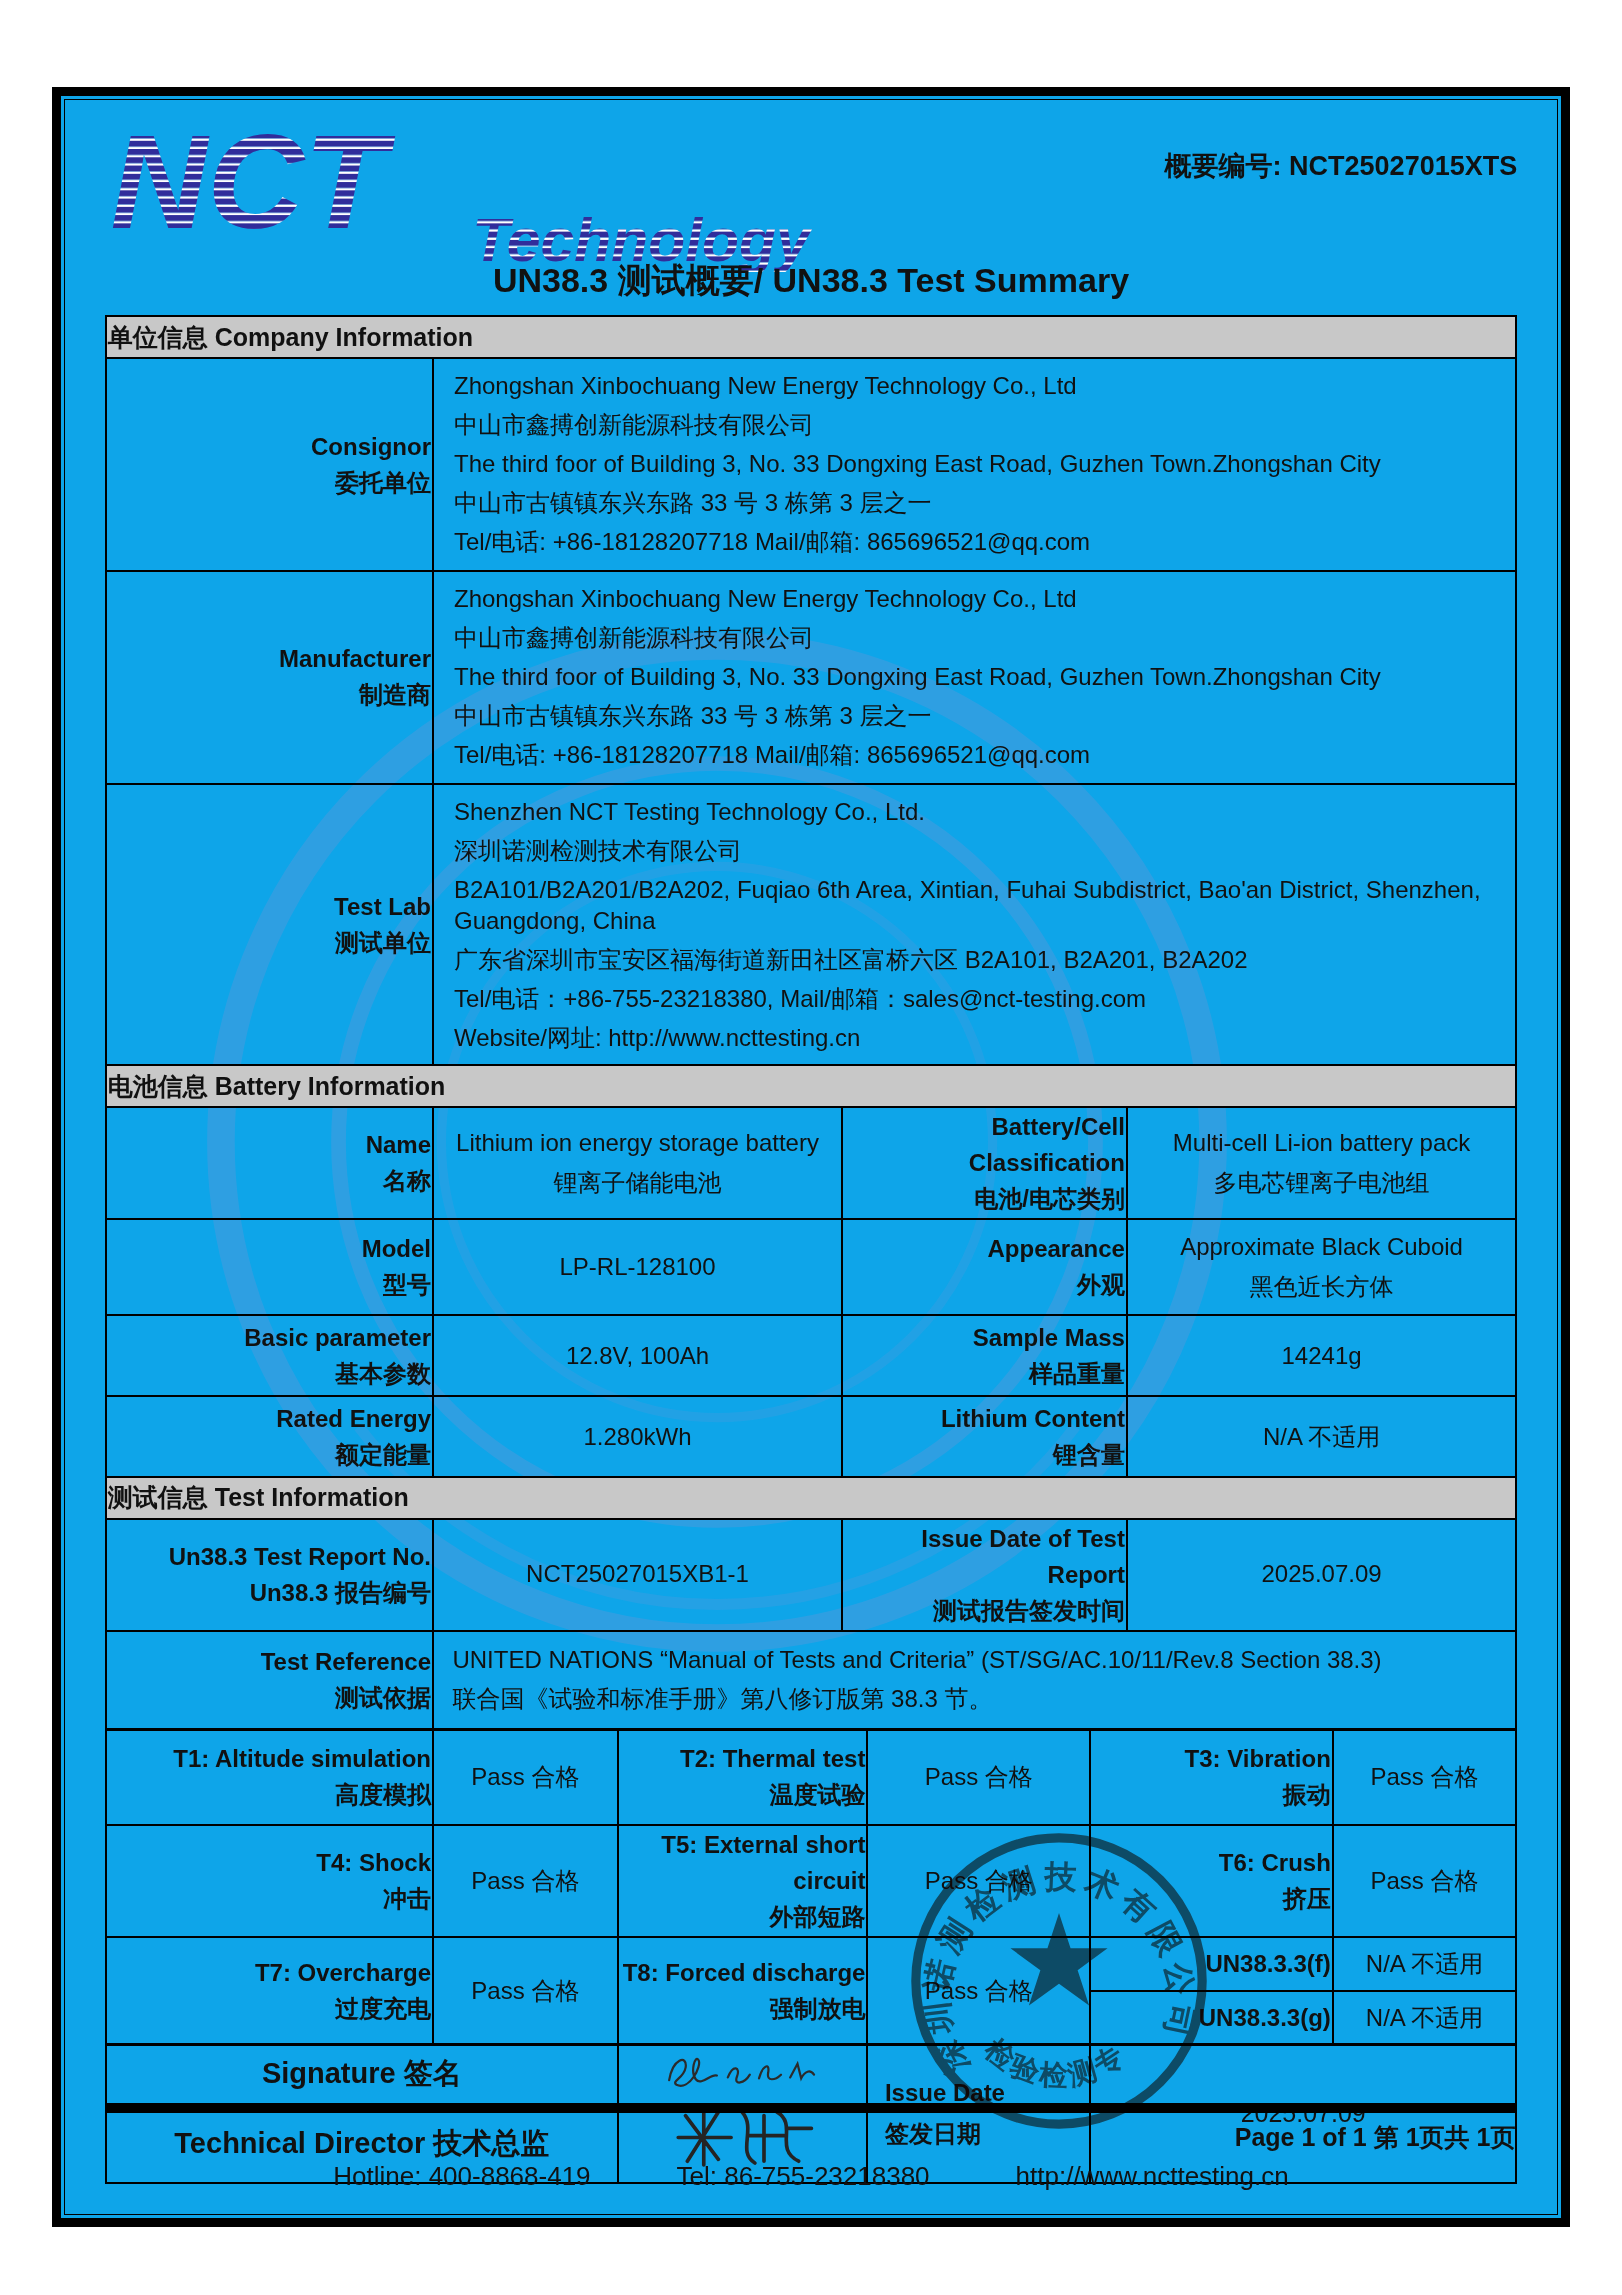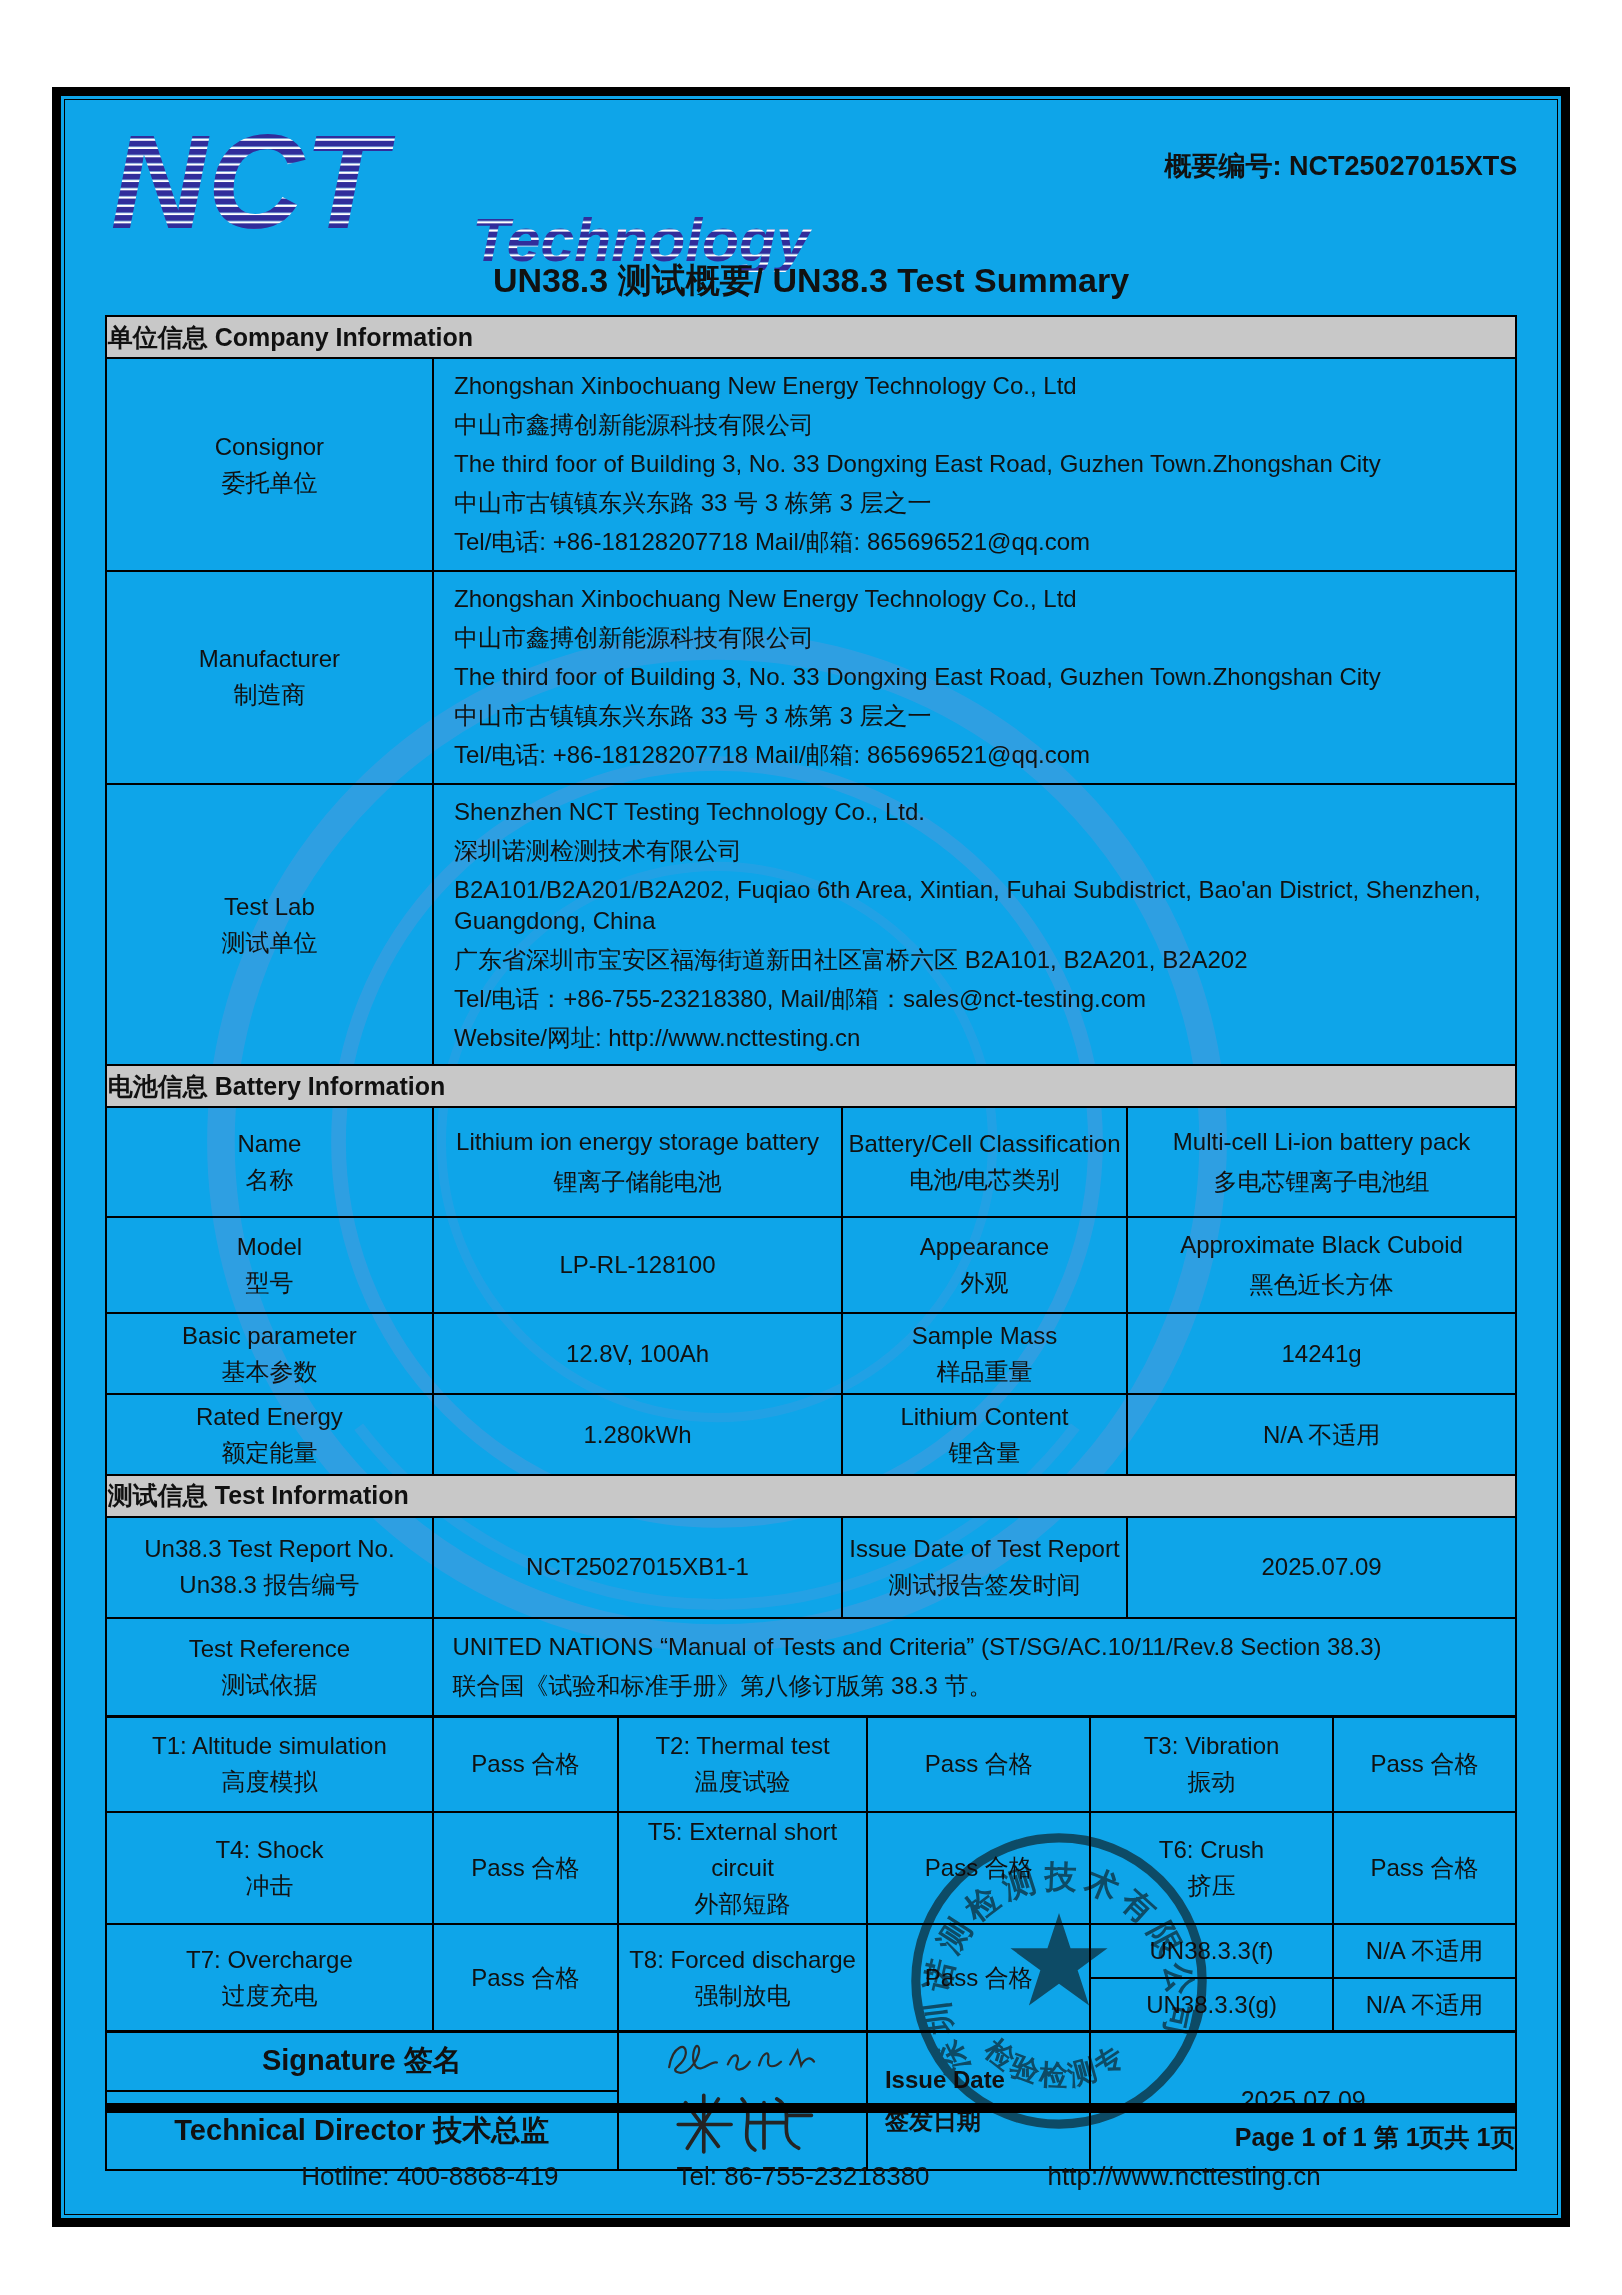--- a/index.html
+++ b/index.html
@@ -24,21 +24,21 @@
   .header-right { text-align:right; padding-top:24px; }
   .doc-type { font-size:27.5px; font-weight:bold; font-style:italic; }
   .summary-no { font-size:27px; font-weight:bold; margin-top:7.3px; }
   .page-title { text-align:center; font-size:34px; font-weight:bold; margin:1.8px 0 11px 0; position:relative; z-index:2; }
 
   
   table { border-collapse:collapse; width:100%; table-layout:fixed; position:relative; z-index:1; background:transparent; }
   table + table { margin-top:-2.8px; }
   td { border:2.8px solid #000; vertical-align:middle; font-size:24px; }
   .sec-header td { background:#c8c8c8; text-align:left; font-weight:bold; font-size:25px; height:42px; }
-  .label-cell { font-weight:normal; text-align:center; line-height:1.5;border-radius:17px; }
+  .label-cell { font-weight:bold; text-align:right; line-height:1.5;border-radius:17px; }
   .content-cell { padding:3.7px 20px; text-align:left; }
   .cell-line { margin:8.3px 0; line-height:1.28; }
   .value-cell { text-align:center; line-height:1.6; }
   .value-line { margin:1.8px 0; }
   .h205 td, td.h205 { height:188px; }
   .h285 td { height:262px; }
   .h120 td { height:110px; }
   .h105 td { height:96px; }
   .h88 td  { height:81px; }
   .h110 td { height:101px; }
@@ -53,21 +53,21 @@
   .issuedate-cell { padding:5.5px 16.5px; font-weight:bold; text-align:left; line-height:1.7; }
   .date-cell { text-align:center; font-size:25px; }
 
   
   .stamp { position:absolute; left:838px; top:1725px; z-index:5; opacity:0.85; mix-blend-mode:multiply; pointer-events:none; }
 
   
   .footer { position:absolute; left:40px; right:40px; bottom:13px; z-index:2; }
   .footer-rule { border-top:8.3px solid #000; border-bottom:2.8px solid #000; height:5.5px; margin-bottom:7.3px; }
   .page-info { text-align:right; font-size:25px; font-weight:bold; margin:3.7px 1.8px 7.3px 0;padding-left:10px; }
-  .contact-row { display:flex; justify-content:center; gap:118px; font-size:26px; margin-bottom:9.2px; }
+  .contact-row { display:flex; justify-content:center; gap:86px; font-size:26px; margin-bottom:9.2px; }
 </style>
 </head>
 <body>
 
 <div class="sheet">
   <div class="sheet-inner">
     <div class="content">
 
       <svg class="watermark" width="1084" height="1084" viewBox="0 0 1180 1180">
         <g fill="none" stroke="#8f8fd0">

